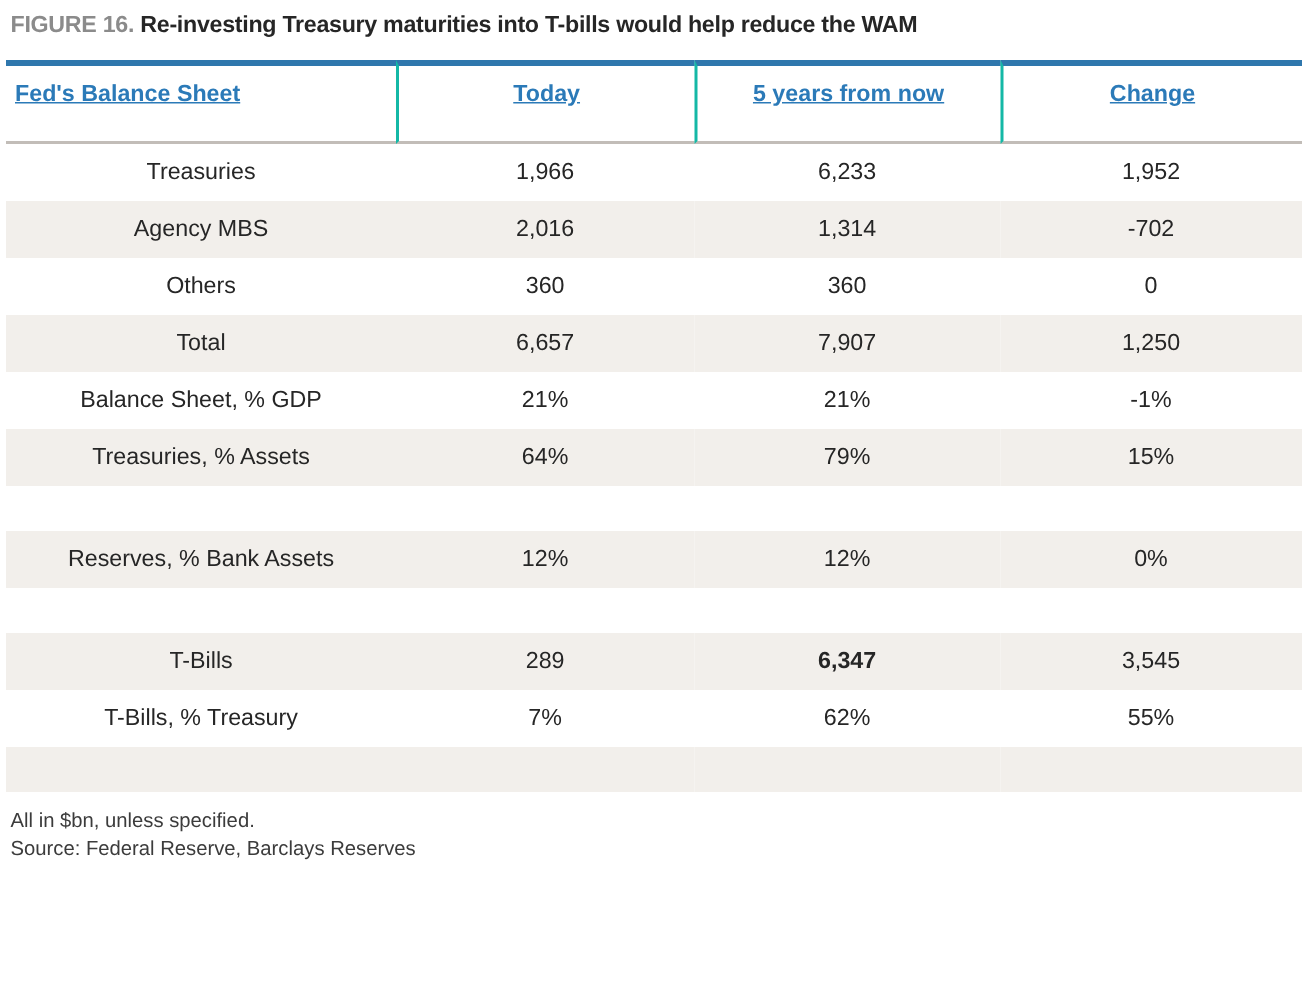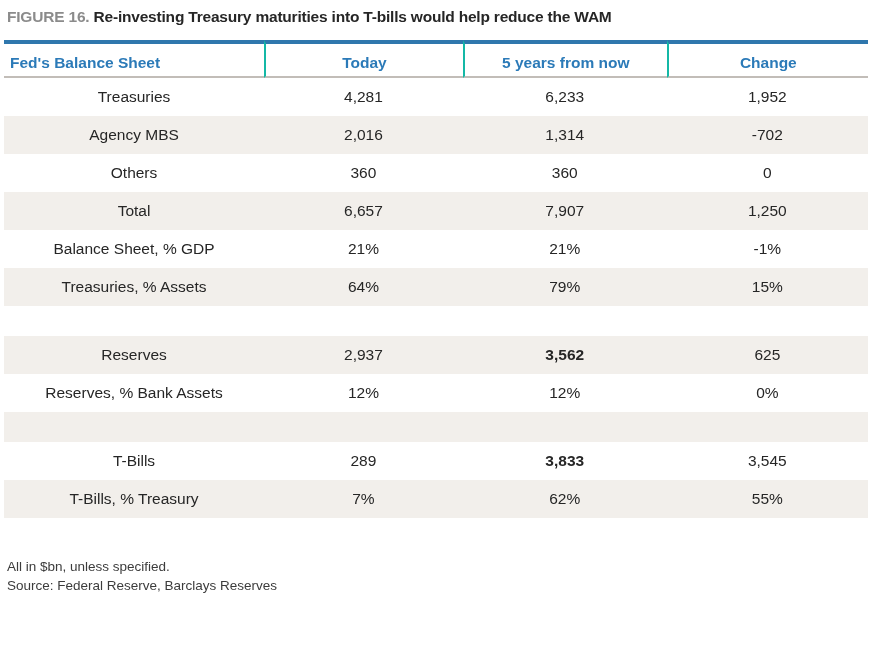--- a/index.html
+++ b/index.html
@@ -30,21 +30,21 @@
     table-layout:fixed;font-size:15.5px;
   }
   col.c1{width:30.1%;}
   col.c2{width:23.0%;}
   col.c3{width:23.6%;}
   col.c4{width:23.3%;}
   thead th{
     color:var(--accent-blue);font-weight:bold;text-align:center;
     border-top:4px solid var(--border-blue);
     border-bottom:2px solid var(--underline-gray);
-    padding:9px 6px 4px 6px;line-height:19px;
+    padding:9px 6px 22px 6px;line-height:19px;text-decoration:underline;
   }
   thead th.col-label{text-align:left;padding-left:6px;}
   thead th + th{border-left:2px solid #14b8a6;}
   tbody td{
     padding:10px 6px;line-height:18px;text-align:center;
     color:var(--text-dark);
   }
   tbody td.row-label{text-align:center;padding-left:6px;}
   tbody tr:nth-child(even){background:var(--row-alt-bg);}
   tbody tr.spacer td{padding:0;height:30px;}
@@ -75,21 +75,21 @@
       <tr>
         <th class="col-label">Fed's Balance Sheet</th>
         <th>Today</th>
         <th>5 years from now</th>
         <th>Change</th>
       </tr>
     </thead>
     <tbody>
         <tr>
           <td class="row-label">Treasuries</td>
-          <td>4,281</td>
+          <td>1,966</td>
           <td>6,233</td>
           <td>1,952</td>
         </tr>
         <tr>
           <td class="row-label">Agency MBS</td>
           <td>2,016</td>
           <td>1,314</td>
           <td>-702</td>
         </tr>
         <tr>
@@ -116,41 +116,35 @@
           <td>79%</td>
           <td>15%</td>
         </tr>
         <tr class="spacer">
           <td class="row-label"></td>
           <td></td>
           <td></td>
           <td></td>
         </tr>
         <tr>
-          <td class="row-label">Reserves</td>
-          <td>2,937</td>
-          <td class="bold">3,562</td>
-          <td>625</td>
-        </tr>
-        <tr>
           <td class="row-label">Reserves, % Bank Assets</td>
           <td>12%</td>
           <td>12%</td>
           <td>0%</td>
         </tr>
         <tr class="spacer">
           <td class="row-label"></td>
           <td></td>
           <td></td>
           <td></td>
         </tr>
         <tr>
           <td class="row-label">T-Bills</td>
           <td>289</td>
-          <td class="bold">3,833</td>
+          <td class="bold">6,347</td>
           <td>3,545</td>
         </tr>
         <tr>
           <td class="row-label">T-Bills, % Treasury</td>
           <td>7%</td>
           <td>62%</td>
           <td>55%</td>
         </tr>
         <tr class="spacer">
           <td class="row-label"></td>

